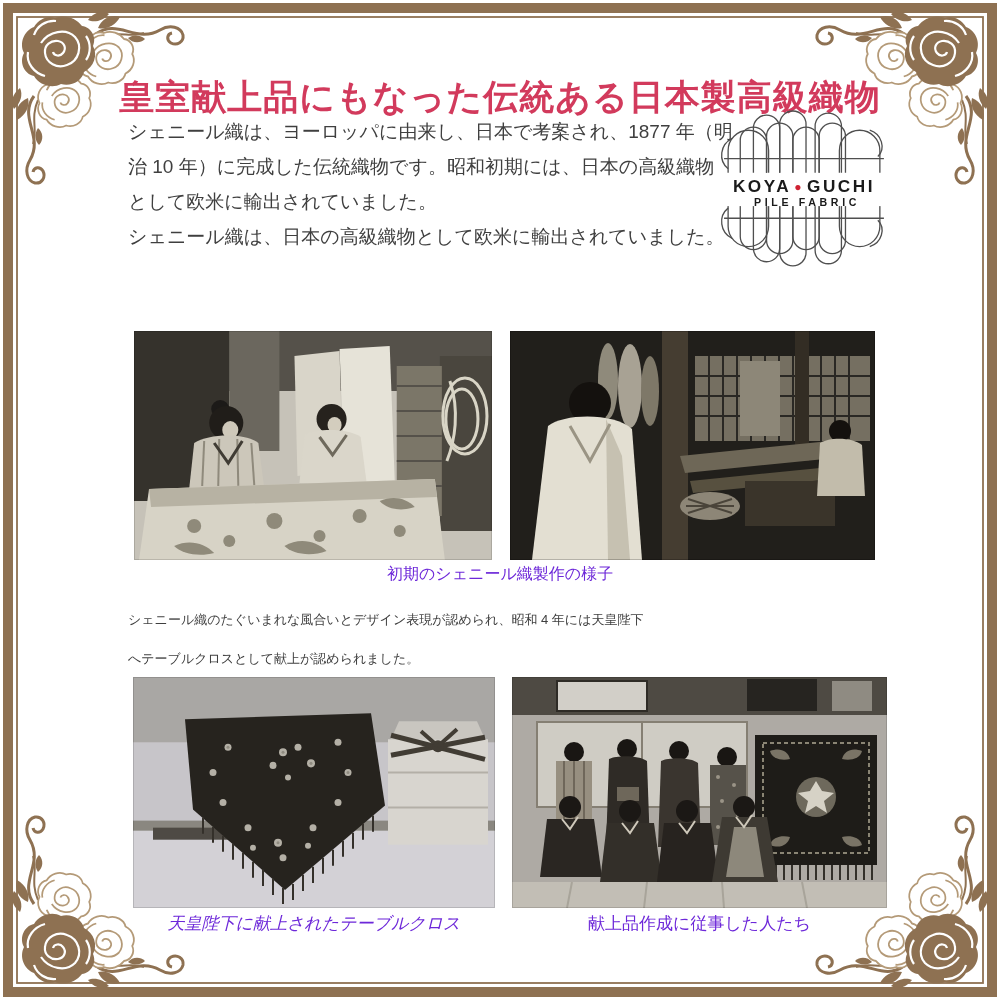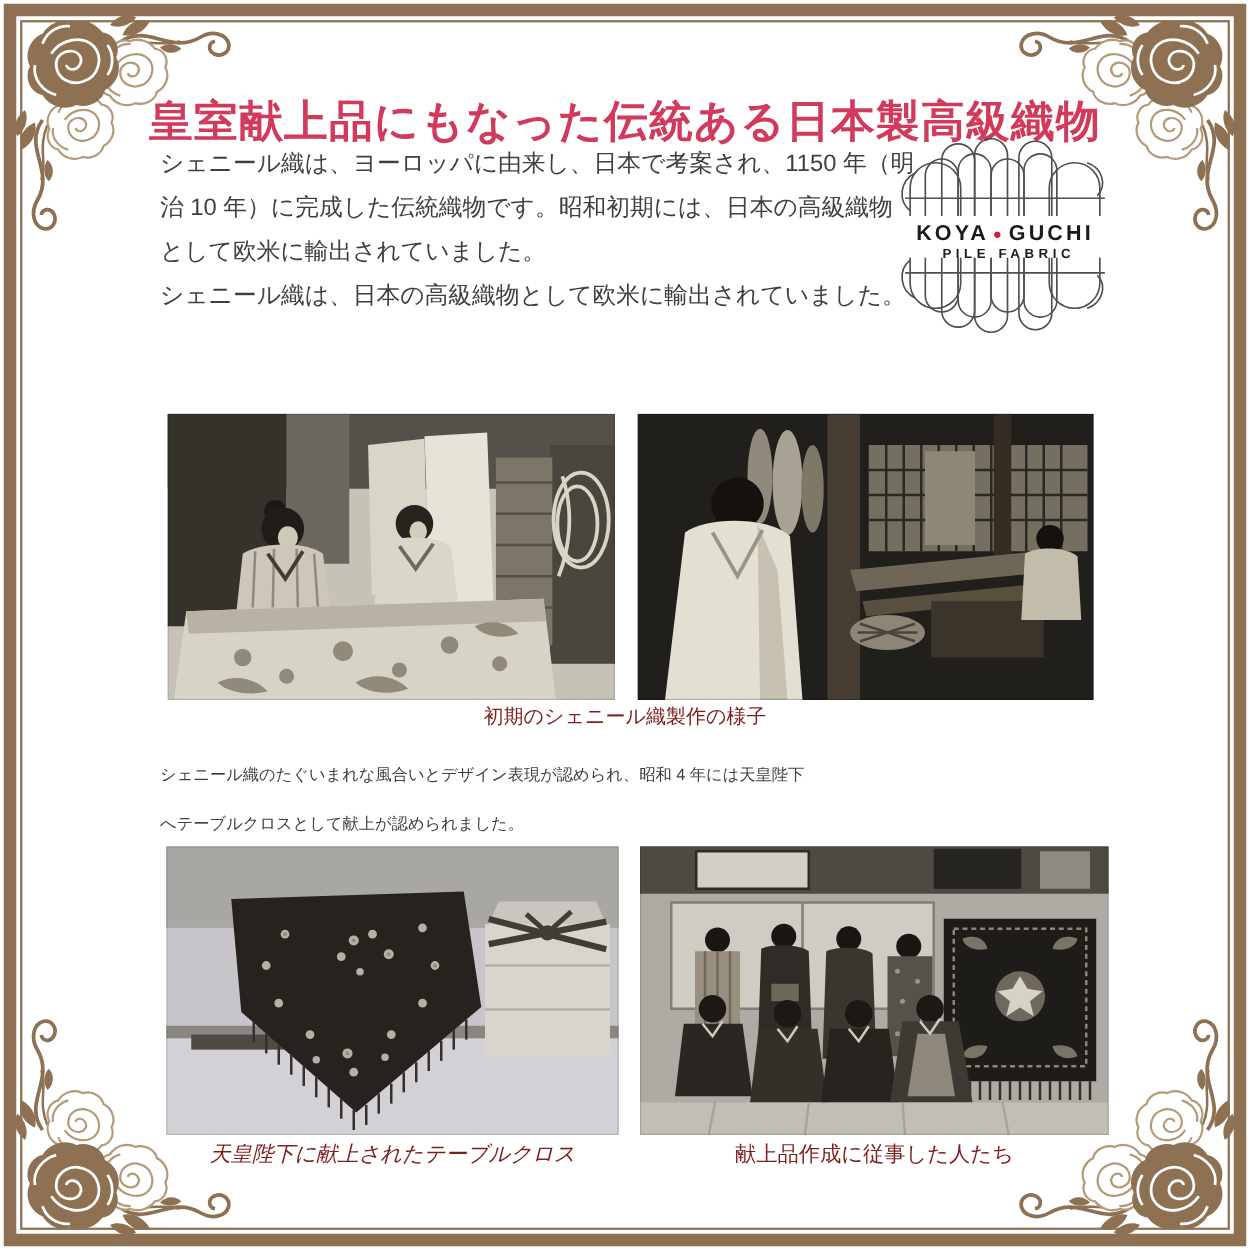--- a/index.html
+++ b/index.html
@@ -31,21 +31,21 @@
   .logo-sub{font-family:"Liberation Sans",sans-serif;font-weight:bold;font-size:10.5px;
     letter-spacing:3.6px;fill:var(--logo-ink,#1a1a1a);}
 
   .photo{position:absolute;}
   .photo svg{display:block;width:100%;height:100%;}
   .photo-a{left:134px;top:331px;width:358px;height:229px;}
   .photo-b{left:510px;top:331px;width:365px;height:229px;}
   .photo-c{left:133px;top:677px;width:362px;height:231px;}
   .photo-d{left:512px;top:677px;width:375px;height:231px;}
 
-  .caption{position:absolute;font-size:16px;line-height:22px;text-align:center;color:#7f1d1d;}
+  .caption{position:absolute;font-size:16px;line-height:22px;text-align:center;color:#6d28d9;}
   .caption-row1{left:0;right:0;top:563px;}
   .caption-c{left:133px;width:362px;top:913px;font-size:17px;font-style:italic;}
   .caption-d{left:512px;width:375px;top:913px;font-size:17px;}
 </style>
 </head>
 <body>
 
 <div class="page">
 
   <svg class="border-layer" viewBox="0 0 1000 1000" aria-hidden="true">
@@ -83,21 +83,21 @@
     <rect class="frame-thin" x="17" y="17" width="966" height="966"></rect>
     <use href="#cornerOrn"></use>
     <use href="#cornerOrn" transform="translate(1000,0) scale(-1,1)"></use>
     <use href="#cornerOrn" transform="translate(0,1000) scale(1,-1)"></use>
     <use href="#cornerOrn" transform="translate(1000,1000) scale(-1,-1)"></use>
   </svg>
 
   <h1 class="page-title">皇室献上品にもなった伝統ある日本製高級織物</h1>
 
   <div class="text-intro">
-    <p>シェニール織は、ヨーロッパに由来し、日本で考案され、1150 年（明
+    <p>シェニール織は、ヨーロッパに由来し、日本で考案され、1877 年（明
 治 10 年）に完成した伝統織物です。昭和初期には、日本の高級織物
 として欧米に輸出されていました。</p>
     <p>シェニール織は、日本の高級織物として欧米に輸出されていました。</p>
   </div>
 
   <div class="logo-box">
     <svg viewBox="0 0 170 155" aria-hidden="true">
       <g id="loopTop" class="loops">
         <path d="M10,62 V40 A20,20 0 0 1 50,40 V62"></path>
         <path d="M120,62 V40 A20,20 0 0 1 160,40 V62"></path>

